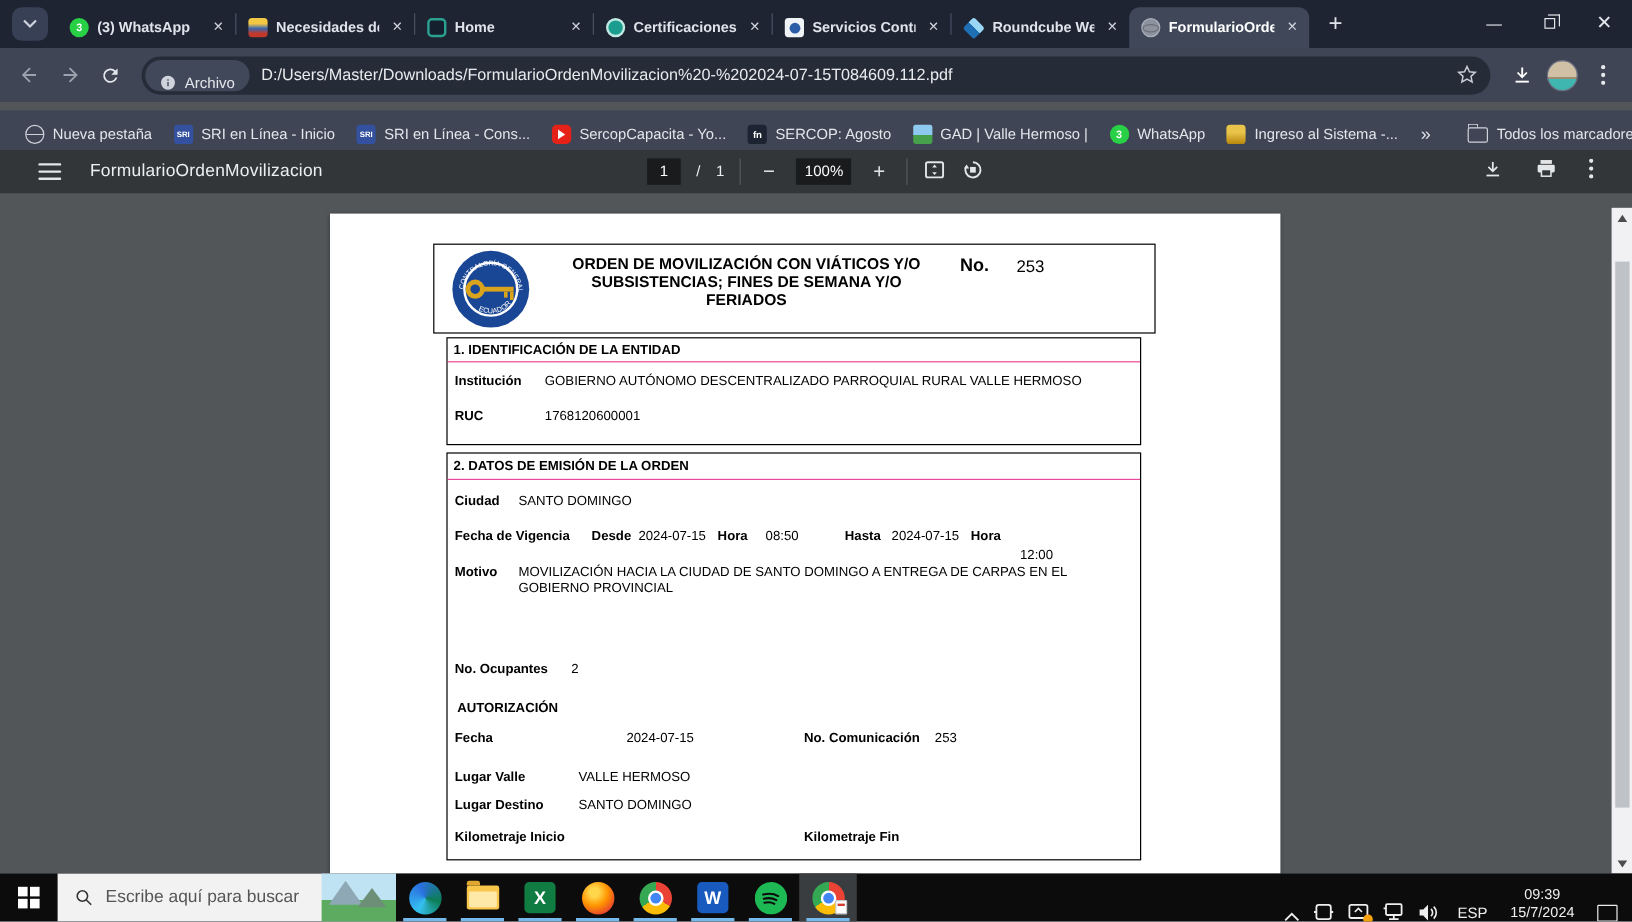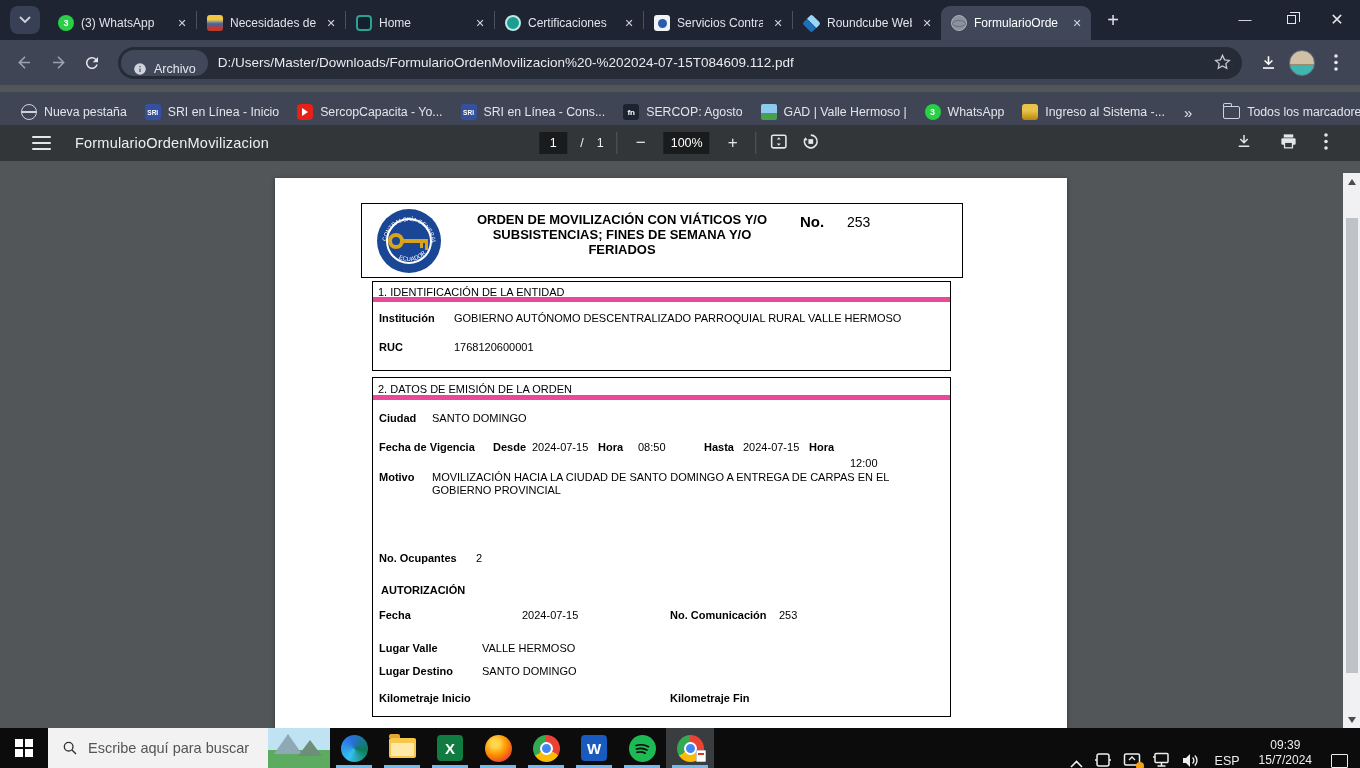--- a/index.html
+++ b/index.html
@@ -4,21 +4,21 @@
 <style>
   * { margin:0; padding:0; box-sizing:border-box; }
   html,body { width:1360px; height:768px; overflow:hidden; font-family:"Liberation Sans", sans-serif; }
   .screen { position:relative; width:1360px; height:768px; background:#525659; }
 
   
   .tabstrip { position:absolute; top:0; left:0; right:0; height:40px; background:#1f2433; display:flex; align-items:flex-end; }
   .tabsearch { align-self:center; margin:0 8px 0 10px; width:30px; height:28px; border-radius:8px; background:#384056; display:flex; align-items:center; justify-content:center; }
   .tab { height:34px; width:148px; display:flex; align-items:center; gap:7px; padding:0 6px 0 10px; color:#dfe3ea; }
   .tab.active { background:#3f4759; border-radius:9px 9px 0 0; color:#fff; width:150px; }
-  .tab-label { flex:1; font-size:12px; white-space:nowrap; overflow:hidden; }
+  .tab-label { flex:1; font-size:12px; white-space:nowrap; overflow:hidden;font-weight:bold; }
   .tab-close { width:16px; height:16px; border-radius:50%; font-size:11px; line-height:16px; text-align:center; color:#cfd3dc; }
   .tab-sep { width:1px; height:18px; background:#4a5062; align-self:center; }
   .fav { width:16px; height:16px; flex:0 0 16px; border-radius:50%; display:flex; align-items:center; justify-content:center; font-size:9px; font-weight:bold; color:#fff; }
   .fav-wa { background:#27d045; }
   .fav-crest { border-radius:3px; background:linear-gradient(180deg,#f2c744 30%,#3a66b0 55%,#c0392b 80%); }
   .fav-teal1 { border-radius:4px; background:#15202e; border:2px solid #2ba190; }
   .fav-teal2 { background:#1b9e8f; border:2px solid #bfe9e2; }
   .fav-serv { border-radius:3px; background:#f0f3f5; }
   .fav-serv::after { content:''; width:9px; height:9px; border-radius:50%; background:#2a5ca8; }
   .fav-rc { border-radius:2px; background:linear-gradient(180deg,#9ad7f5 45%,#1f6fb5 45%); transform:rotate(45deg); width:13px; height:13px; flex-basis:13px; margin:0 2px; }
@@ -72,21 +72,21 @@
   .content { position:absolute; top:173px; left:0; right:0; bottom:40px; background:#525659; overflow:hidden; }
   .page { position:absolute; left:275px; top:5px; width:792px; height:620px; background:#fff; box-shadow:0 1px 4px rgba(0,0,0,.4); color:#000; }
   .box { position:absolute; border:1px solid #000; }
   .hd-box { left:86px; top:25px; width:602px; height:75px; }
   .doc-title { position:absolute; left:110px; top:8px; width:300px; text-align:center; font-size:13px; font-weight:bold; line-height:1.16; }
   .doc-no-label { position:absolute; left:438px; top:9px; font-size:15px; font-weight:bold; }
   .doc-no-value { position:absolute; left:485px; top:10px; font-size:14px; }
   .logo { position:absolute; left:14px; top:4px; }
   .s1-box { left:97px; top:103px; width:579px; height:90px; }
   .s2-box { left:97px; top:199px; width:579px; height:340px; }
-  .sec-head { border-bottom:5px solid #ec4899; font-weight:normal; font-size:11px; padding:4px 0 0 5px; height:20px; }
+  .sec-head { border-bottom:1px solid #ec4899; font-weight:bold; font-size:11px; padding:4px 0 0 5px; height:20px; }
   .s2-box .sec-head { height:22px; padding-top:5px; }
   .dtxt { position:absolute; font-size:11px; white-space:nowrap; }
   .b { font-weight:bold; }
 
   
   .sbar { position:absolute; right:0; top:0; bottom:0; width:17px; background:#f1f1f3; }
   .sb-up { position:absolute; top:0; left:0; right:0; height:17px; display:flex; align-items:center; justify-content:center; }
   .sb-dn { position:absolute; bottom:0; left:0; right:0; height:17px; display:flex; align-items:center; justify-content:center; }
   .tri-up { width:0; height:0; border-left:4px solid transparent; border-right:4px solid transparent; border-bottom:6px solid #4c4c4c; }
   .tri-dn { width:0; height:0; border-left:4px solid transparent; border-right:4px solid transparent; border-top:6px solid #4c4c4c; }
@@ -237,26 +237,26 @@
   <div class="bookmarks">
     <div class="bm">
       <span class="bm-ic bm-globe"></span>
       <span>Nueva pestaña</span>
     </div>
     <div class="bm">
       <span class="bm-ic bm-sri">SRI</span>
       <span>SRI en Línea - Inicio</span>
     </div>
     <div class="bm">
+      <span class="bm-ic bm-sri">SRI</span>
+      <span>SRI en Línea - Cons...</span>
+    </div>
+    <div class="bm">
       <span class="bm-ic bm-yt"></span>
       <span>SercopCapacita - Yo...</span>
-    </div>
-    <div class="bm">
-      <span class="bm-ic bm-sri">SRI</span>
-      <span>SRI en Línea - Cons...</span>
     </div>
     <div class="bm">
       <span class="bm-ic bm-fn">fn</span>
       <span>SERCOP: Agosto</span>
     </div>
     <div class="bm">
       <span class="bm-ic bm-gad"></span>
       <span>GAD | Valle Hermoso |</span>
     </div>
     <div class="bm">

